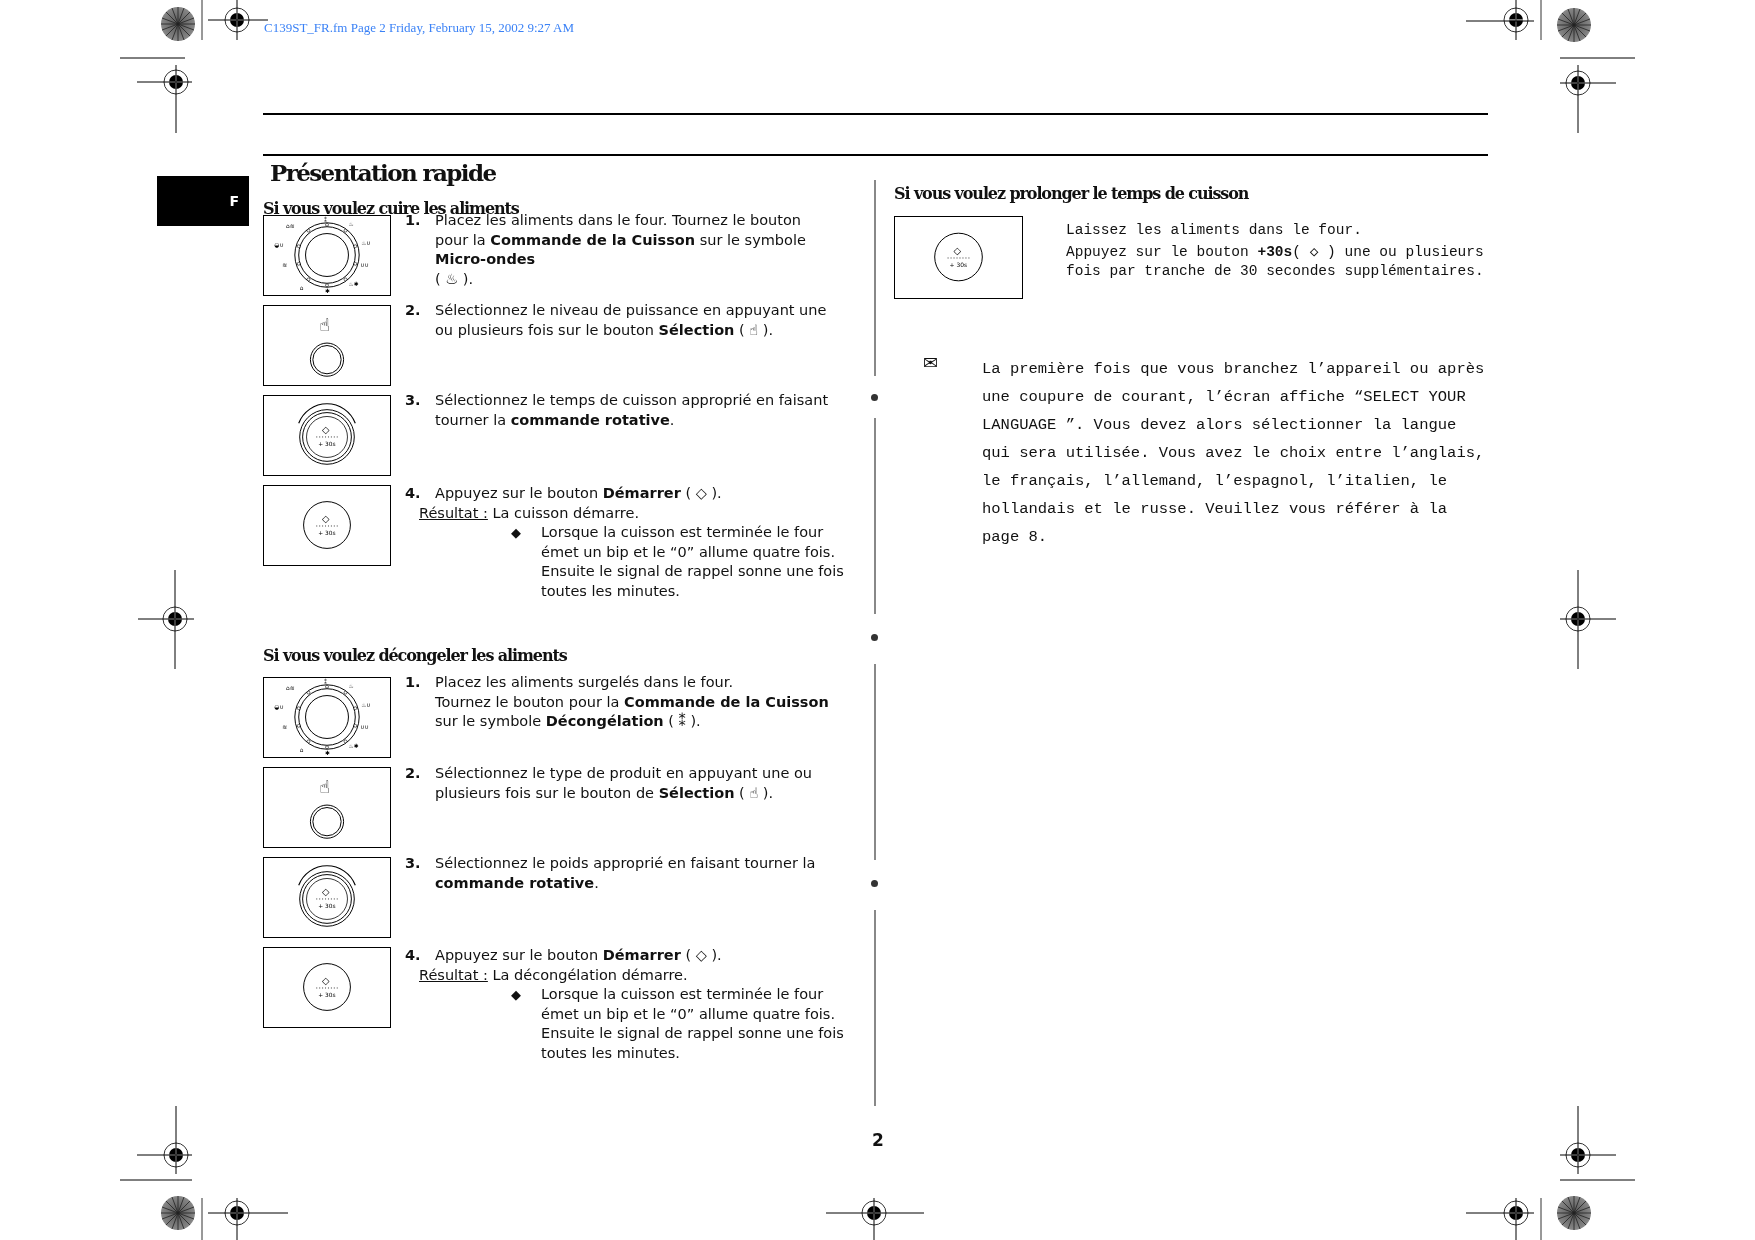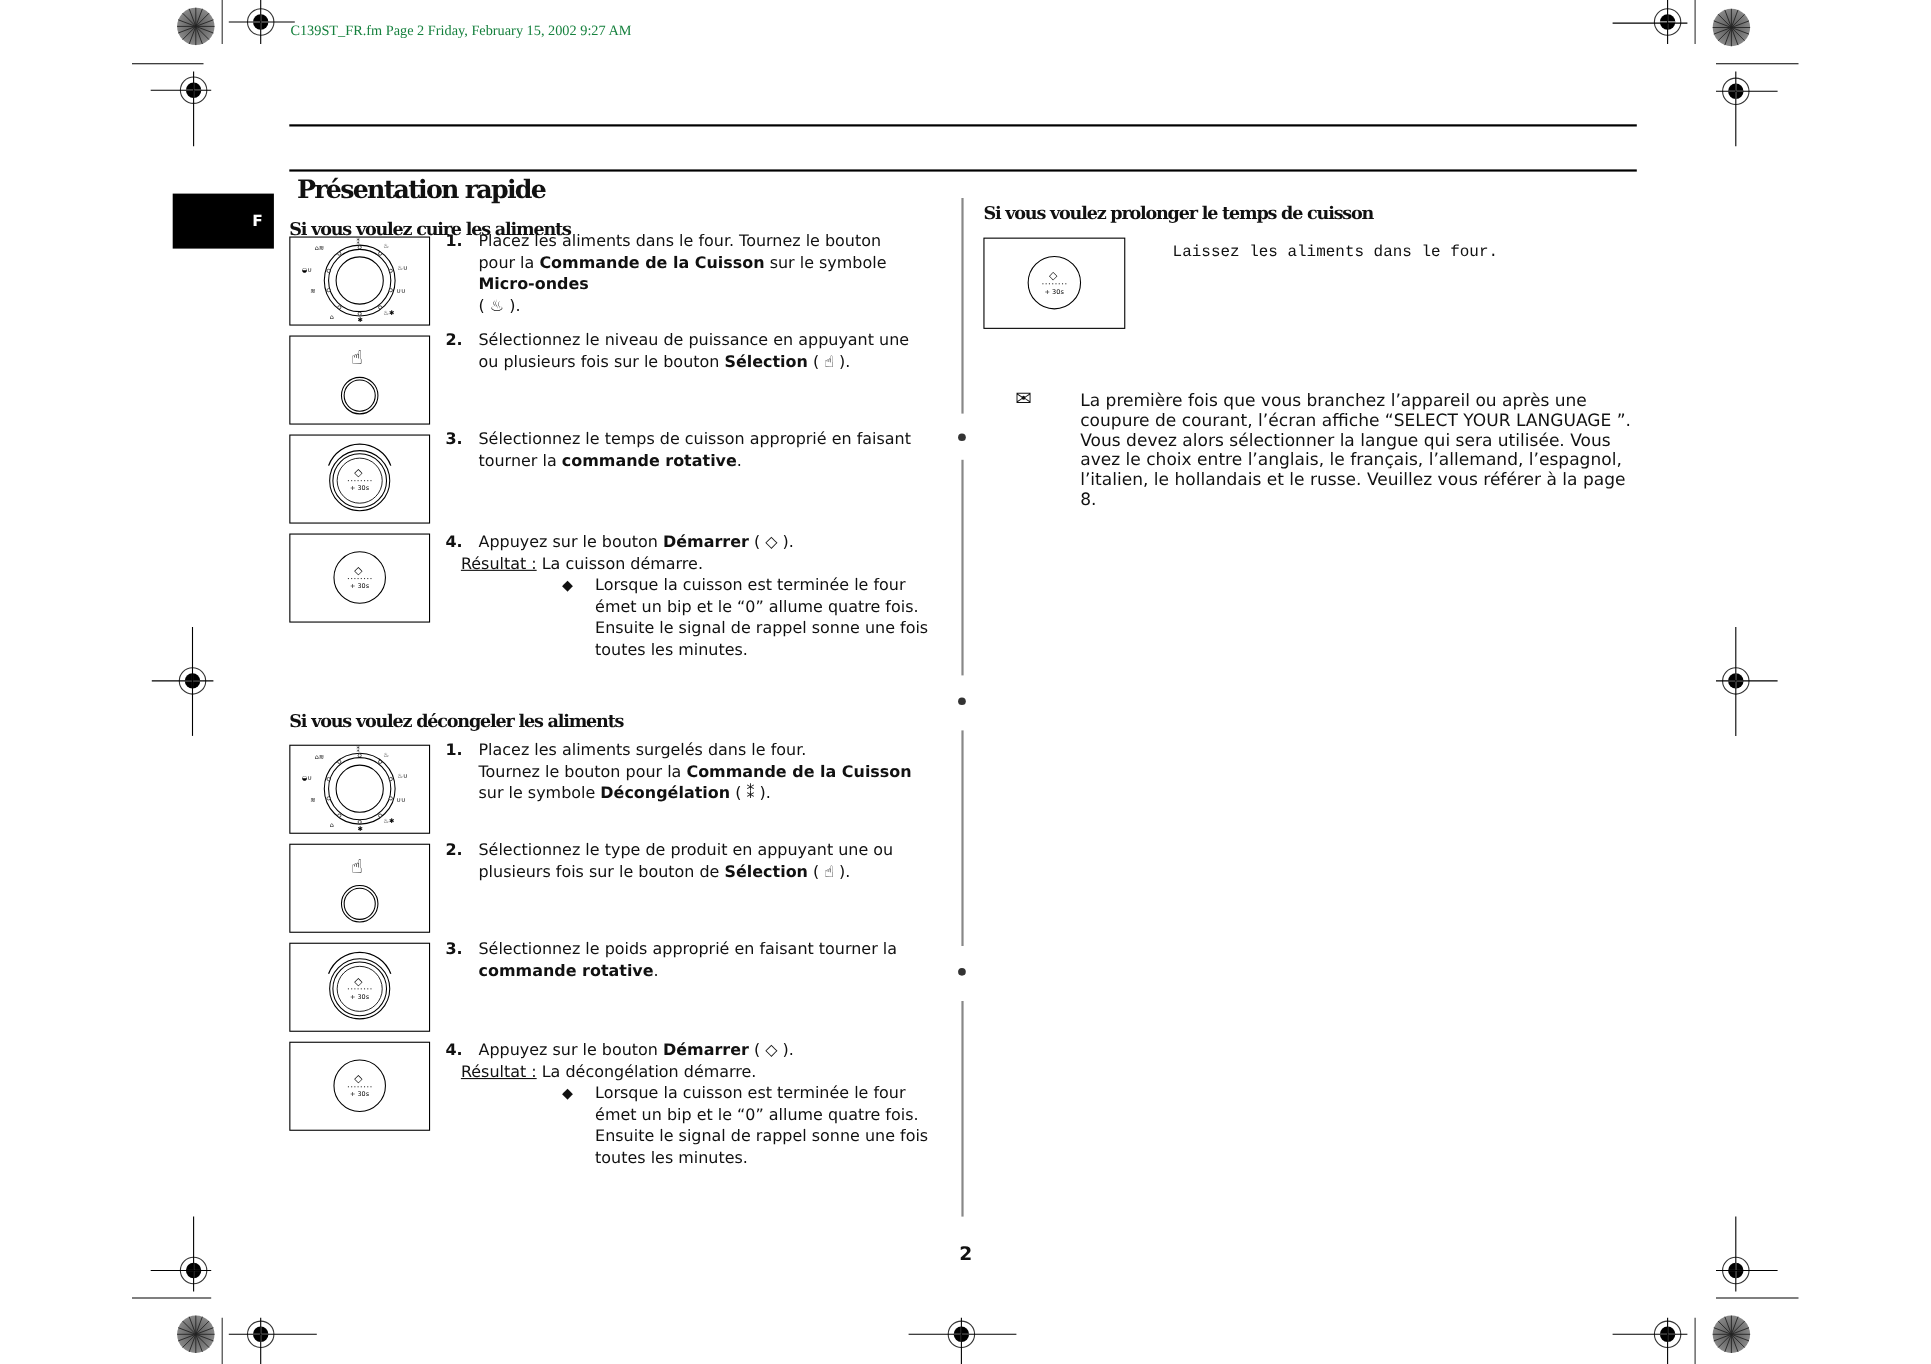--- a/index.html
+++ b/index.html
@@ -1,36 +1,36 @@
 <!DOCTYPE html>
 <html><head>
 <meta charset="utf-8">
 <style>
   html, body { margin:0; padding:0; background:#ffffff; }
   body { width:1755px; height:1240px; position:relative; overflow:hidden; color:#111; font-family:"DejaVu Sans", sans-serif; }
   .abs { position:absolute; }
-  .header-meta { left:264px; top:20px; font-family:"Liberation Serif", serif; font-size:13px; color:#15803d; white-space:nowrap; }
+  .header-meta { left:264px; top:20px; font-family:"Liberation Serif", serif; font-size:13px; color:#3b82f6; white-space:nowrap; }
   .rule { background:#000; height:2px; }
   .title { left:270px; top:120px; font-family:"DejaVu Serif", serif; font-weight:bold; font-size:23px; letter-spacing:-1.6px;margin-top:39px; }
   .lang-tab { left:157px; top:176px; width:92px; height:50px; background:#000; }
   .lang-tab span { position:absolute; right:10px; top:17px; color:#fff; font-weight:bold; font-size:14px; font-family:"DejaVu Sans", sans-serif; }
   .sec-h { font-family:"DejaVu Serif", serif; font-weight:bold; font-size:16px; letter-spacing:-1.1px; white-space:nowrap; }
   .fig { width:128px; height:81px; border:1.5px solid #000; box-sizing:border-box; background:#fff; }
   .fig svg { width:100%; height:100%; display:block; }
   .step { font-size:14.5px; line-height:19.5px; width:430px; }
   .step .num { position:absolute; left:0; top:0; font-weight:bold; }
   .step .body { margin-left:30px; }
   .step b { font-weight:bold;text-align:right; }
   .result { margin-left:14px; }
   .result u { text-decoration:underline; }
   .bullet { position:relative; margin-left:136px; padding-left:0; }
   .bullet .dia { position:absolute; left:-30px; top:0; font-size:13px; }
   .vline { background:#888; width:2px; }
   .vdot { width:7px; height:7px; border-radius:50%; background:#333; }
-  .para { font-size:15.5px; line-height:18px; }
+  .para { font-size:15.5px; line-height:28px;font-family:Liberation Mono, monospace; }
   .page-num { left:872px; top:1130px; font-weight:bold; font-size:17px; }
 </style>
 </head>
 <body>
 
 <svg width="0" height="0" style="position:absolute">
   <defs>
     <g id="reg">
       <circle cx="0" cy="0" r="12" fill="none" stroke="#333" stroke-width="1"></circle>
       <circle cx="0" cy="0" r="7" fill="#000"></circle>
@@ -297,18 +297,19 @@
 </div>
 
 <div class="abs sec-h" style="left:894px;top:184px;">Si vous voulez prolonger le temps de cuisson</div>
 <div class="abs fig" style="left:894px;top:216px;width:129px;height:83px;">
     <svg viewBox="0 0 128 81">
       <use href="#startbtn"></use>
     </svg>
   </div>
 <div class="abs" style="left:1066px;top:221px;width:430px;font-size:14.5px;line-height:19px;font-family:Liberation Mono, monospace;">
   <div>Laissez les aliments dans le four.</div>
+  <div style="margin-top:3px;"><span>Appuyez sur le bouton </span><b>+30s</b><span>( ◇ ) une ou plusieurs fois par tranche de 30 secondes supplémentaires.</span></div>
 </div>
 
 <div class="abs" style="left:923px;top:352px;font-size:18px;">✉</div>
 <div class="abs para" style="left:982px;top:355px;width:510px;">La première fois que vous branchez l’appareil ou après une coupure de courant, l’écran affiche “SELECT YOUR LANGUAGE ”. Vous devez alors sélectionner la langue qui sera utilisée. Vous avez le choix entre l’anglais, le français, l’allemand, l’espagnol, l’italien, le hollandais et le russe. Veuillez vous référer à la page 8.</div>
 
 <div class="abs page-num">2</div>
 
 </body></html>

